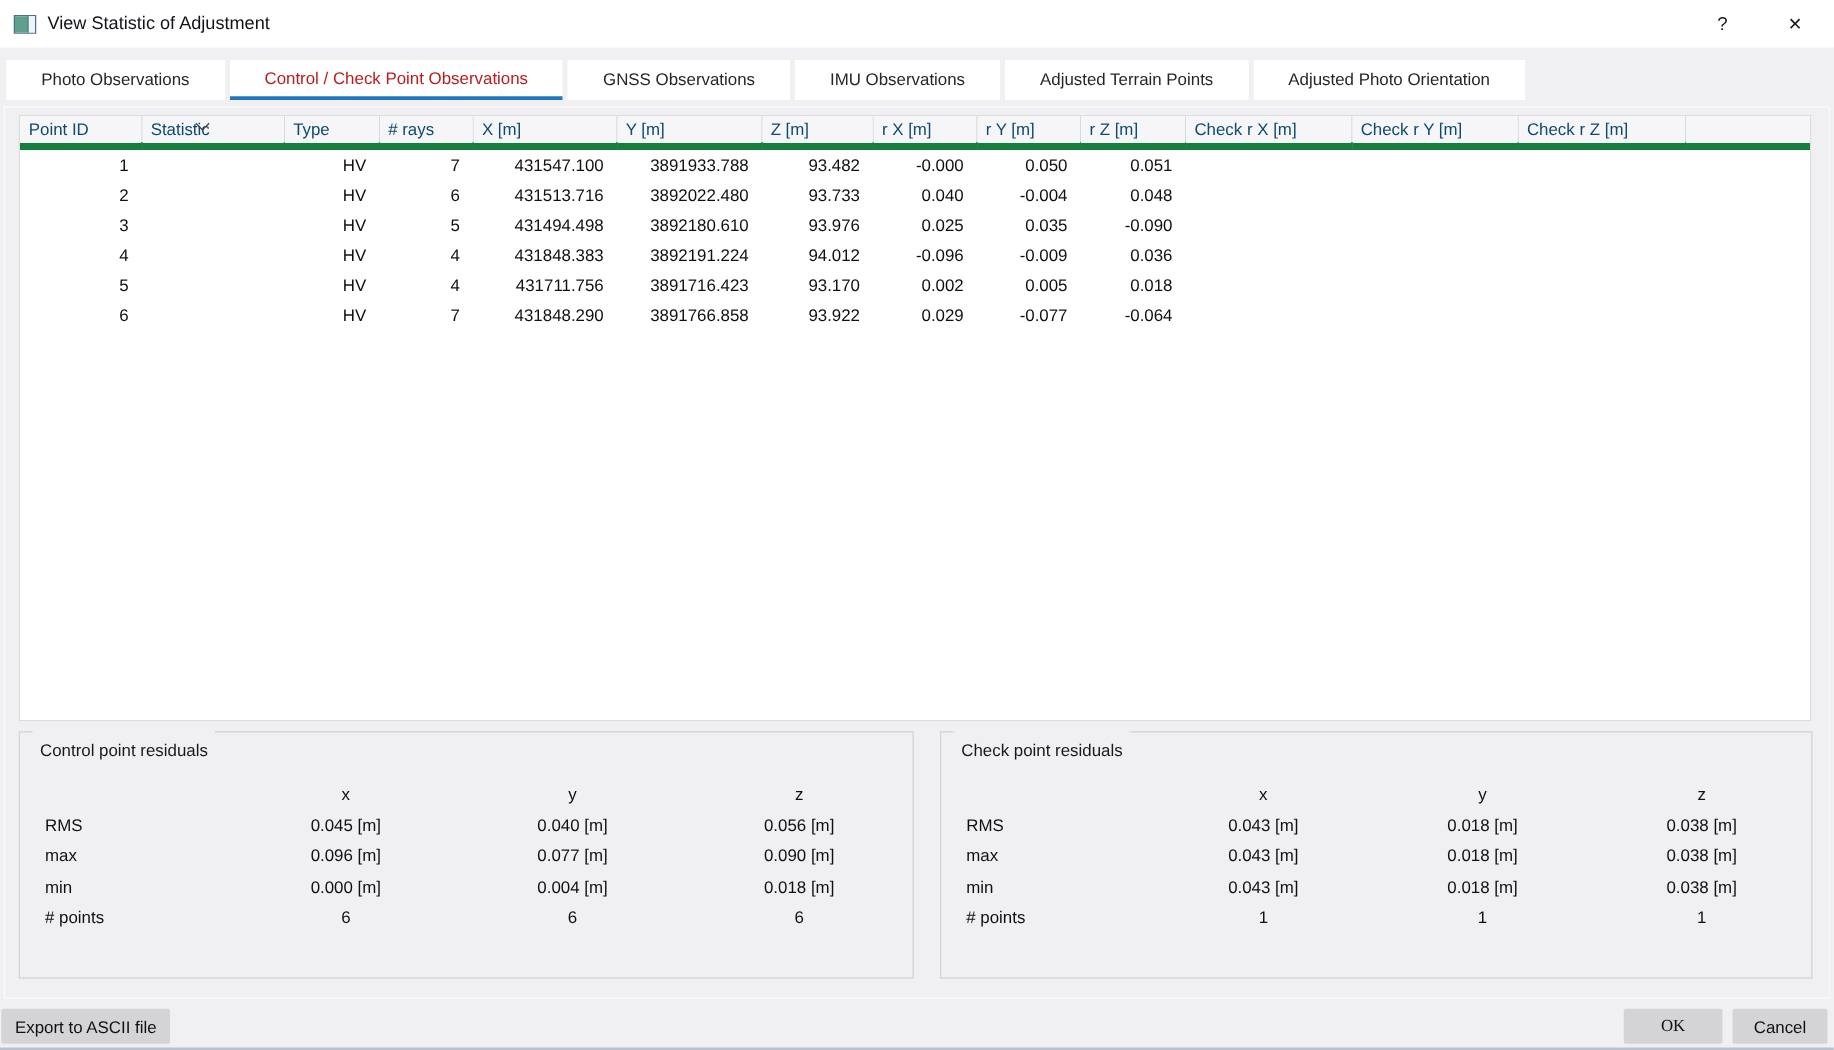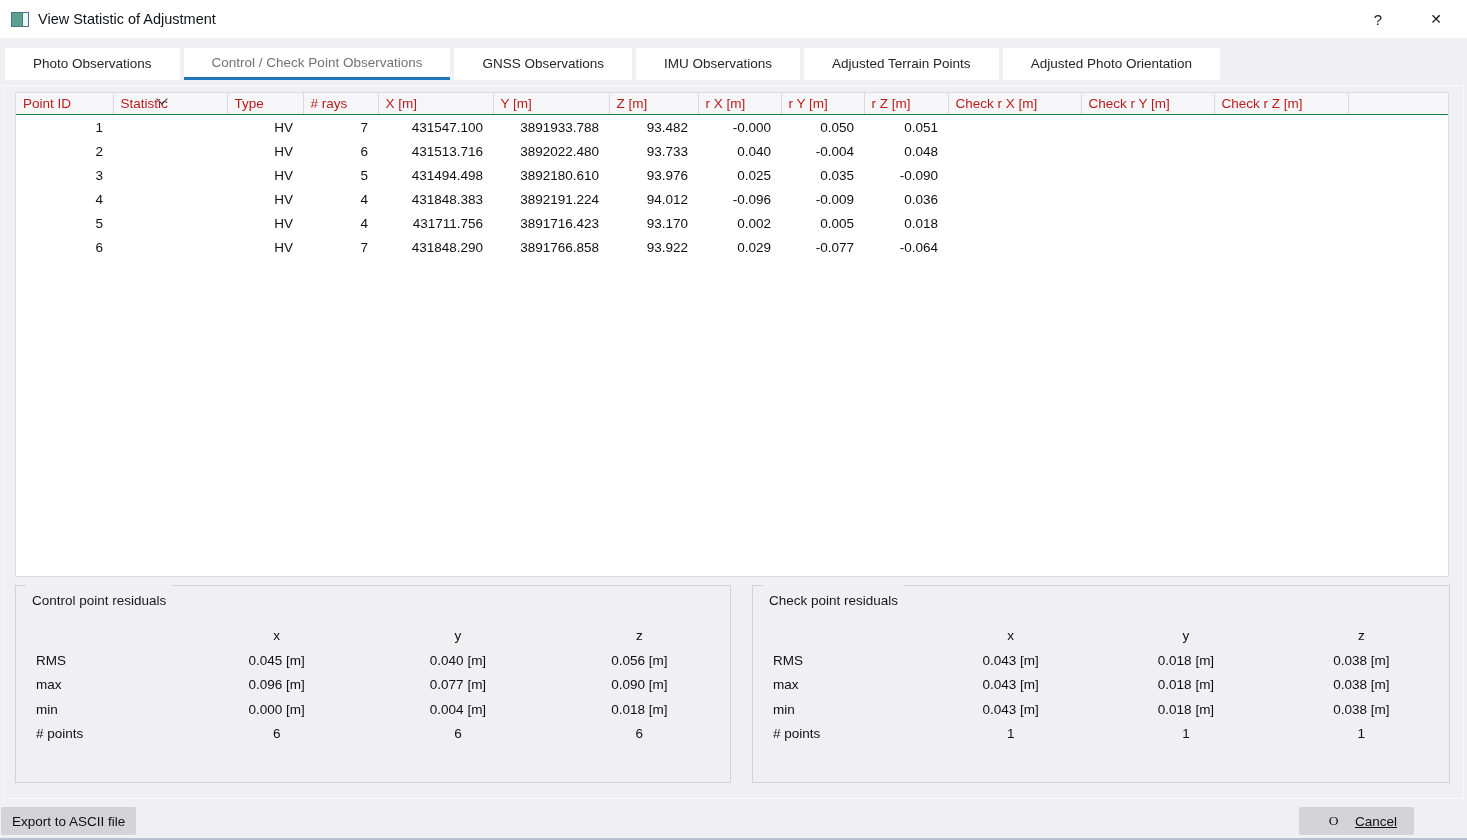--- a/index.html
+++ b/index.html
@@ -16,48 +16,48 @@
   .app-icon .pane-b{flex:1;background:#eef3f6;}
   .win-title{margin-left:9px;font-size:14.5px;color:#111318;}
   .titlebar-btn{position:absolute;top:0;height:38px;width:46px;border:none;background:transparent;
     font-size:15px;color:#1a1a1a;display:flex;align-items:center;justify-content:center;cursor:default;}
   .help-btn{right:66px;}
   .close-btn{right:8px;font-size:14px;}
   
   .tabbar{position:absolute;top:48px;left:5px;display:flex;gap:4px;height:32px;}
   .tab{background:#ffffff;height:32px;line-height:31px;padding:0 28px;font-size:13.5px;color:#262626;
     white-space:nowrap;cursor:default;box-sizing:border-box;}
-  .tab.active{color:#737373;border-bottom:3px solid #1f78bd;line-height:29px;}
+  .tab.active{color:#b91c1c;border-bottom:3px solid #1f78bd;line-height:29px;}
   .tab-pane-outline{position:absolute;left:3px;top:85px;width:1459px;height:712px;border:1px solid #fafafc;pointer-events:none;}
   
   .table-wrap{position:absolute;left:15px;top:92px;width:1434px;height:485px;background:#ffffff;
     border:1px solid #dcdce0;box-sizing:border-box;overflow:hidden;}
   table{border-collapse:collapse;table-layout:fixed;width:1432px;font-size:13.5px;}
-  thead th{height:21px;background:#f6f6f8;border-right:1px solid #d9d9dd;border-bottom:1px solid #15803d;
-    font-weight:normal;text-align:left;padding:0 2px 0 7px;color:#b91c1c;position:relative;
+  thead th{height:21px;background:#f6f6f8;border-right:1px solid #d9d9dd;border-bottom:6px solid #15803d;
+    font-weight:normal;text-align:left;padding:0 2px 0 7px;color:#0c4a6e;position:relative;
     white-space:nowrap;overflow:hidden;margin-top:44px;}
   thead th.no-sep{border-right:none;}
   .sort-caret{position:absolute;top:2px;left:44px;width:7px;height:7px;
     border-left:1.6px solid #3c3c3c;border-bottom:1.6px solid #3c3c3c;transform:rotate(-45deg);}
   tbody td{height:24px;padding:0 10px 0 0;text-align:right;color:#101010;white-space:nowrap;overflow:hidden;}
   
   .groupbox{position:absolute;top:585px;height:198px;border:1px solid #d2d2d7;box-sizing:border-box;}
   .groupbox .legend{position:absolute;top:-9px;left:10px;background:#f0f0f2;padding:16px 6px;
     font-size:13.5px;color:#18181c;white-space:nowrap;}
   .gb-left{left:15px;width:716px;}
   .gb-right{left:752px;width:698px;}
   .stats{display:grid;grid-template-columns:170px 1fr 1fr 1fr;margin-top:42px;row-gap:9.5px;font-size:13.5px;color:#101014;}
   .stats .rowlabel{padding-left:20px;text-align:left;}
   .stats .val{text-align:center;}
   
   .btn{position:absolute;top:807px;height:28px;background:#d4d4d7;border:none;border-radius:2px;
     font-size:13.5px;color:#101014;font-family:"Liberation Sans",sans-serif;cursor:default;}
   .export-btn{left:1px;padding:0 11px;}
   .ok-btn{left:1299px;width:79px;font-family:Liberation Serif, serif;}
-  .cancel-btn{left:1338px;width:76px;text-decoration:underline;}
+  .cancel-btn{left:1386px;width:76px;}
   .window-bottom-edge{position:absolute;left:0;right:0;bottom:0;height:2px;background:#b9c0d0;}
 </style>
 </head>
 <body>
 
 <div class="titlebar">
   <span class="app-icon">
       <span class="pane-a"></span>
       <span class="pane-b"></span>
     </span>

